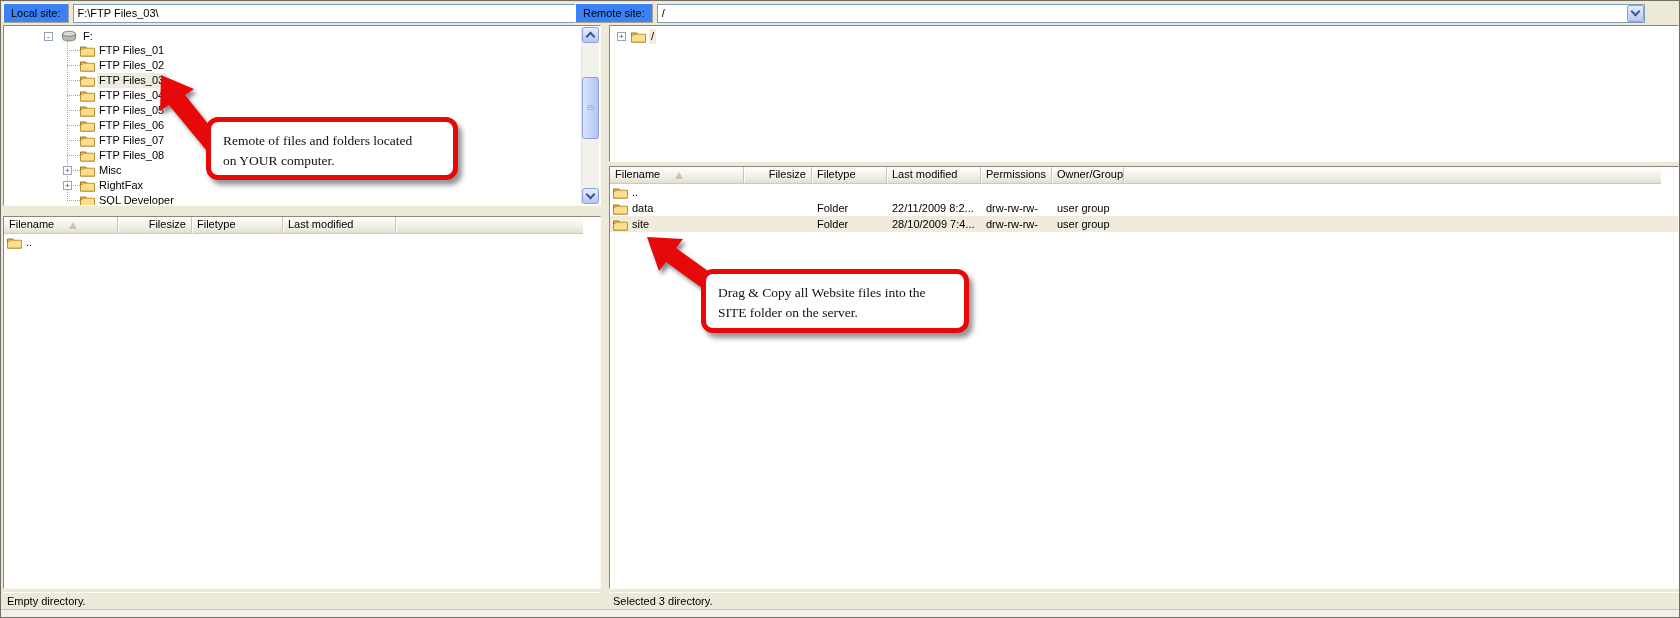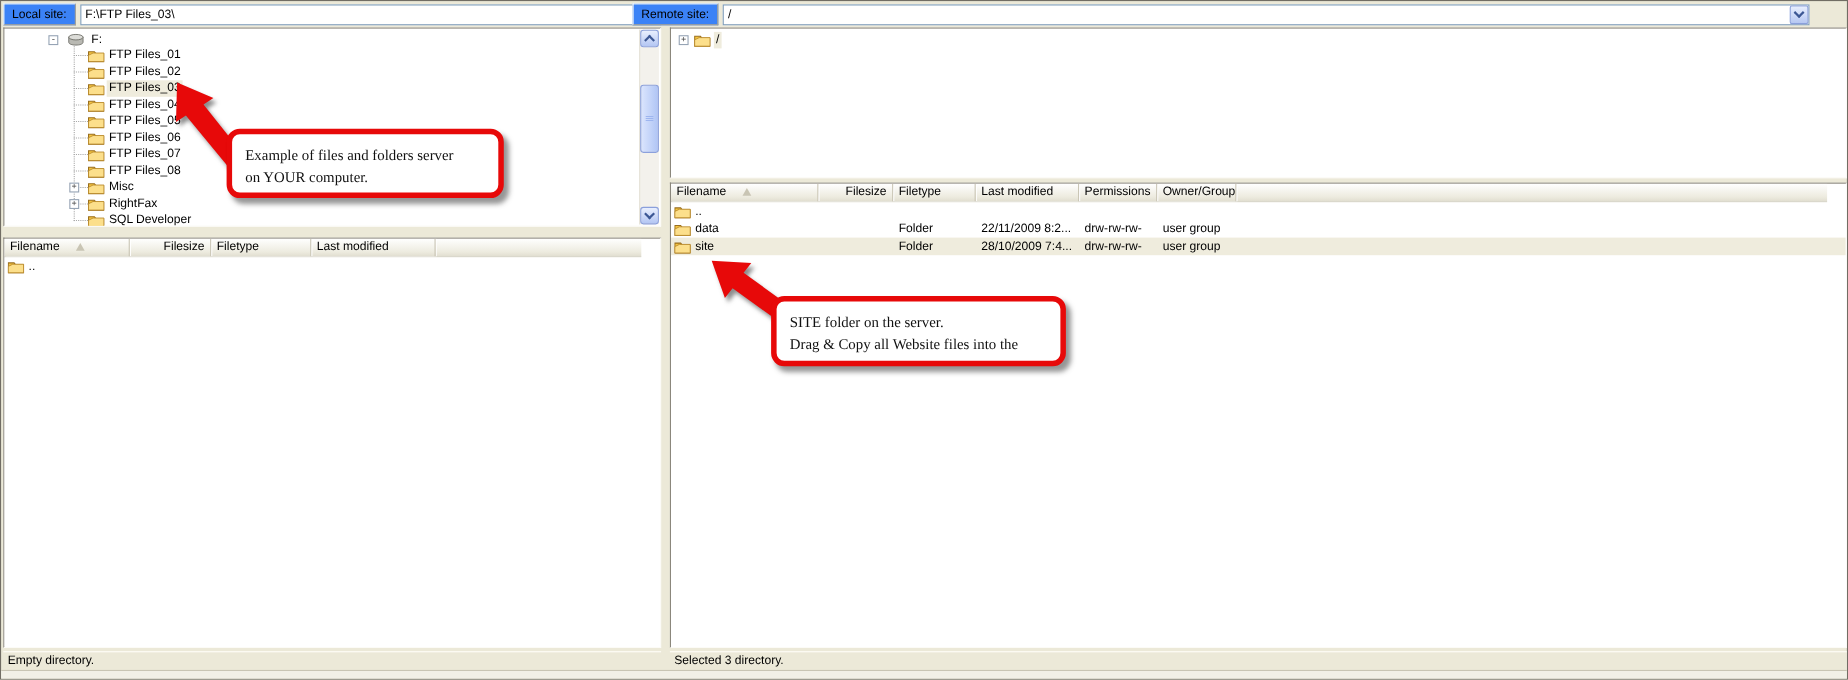--- a/index.html
+++ b/index.html
@@ -344,21 +344,21 @@
   </div>
 
   <div class="bottom-strip"></div>
 
   <svg id="arrow-layer" width="1680" height="618" viewBox="0 0 1680 618">
     <polygon class="arrow" points="160,74 193,88 184,94 239,163 225,173 168,104 159,110"></polygon>
     <polygon class="arrow" points="646,236 682,238 675,247 725,283 715,297 665,261 658,270"></polygon>
   </svg>
 
   <div class="callout" id="callout-1">
-    <div>Example of files and folders server</div>
+    <div>Remote of files and folders located</div>
     <div>on YOUR computer.</div>
   </div>
   <div class="callout" id="callout-2">
+    <div>Drag &amp; Copy all Website files into the</div>
     <div>SITE folder on the server.</div>
-    <div>Drag &amp; Copy all Website files into the</div>
   </div>
 
 </div>
 
 </body></html>

